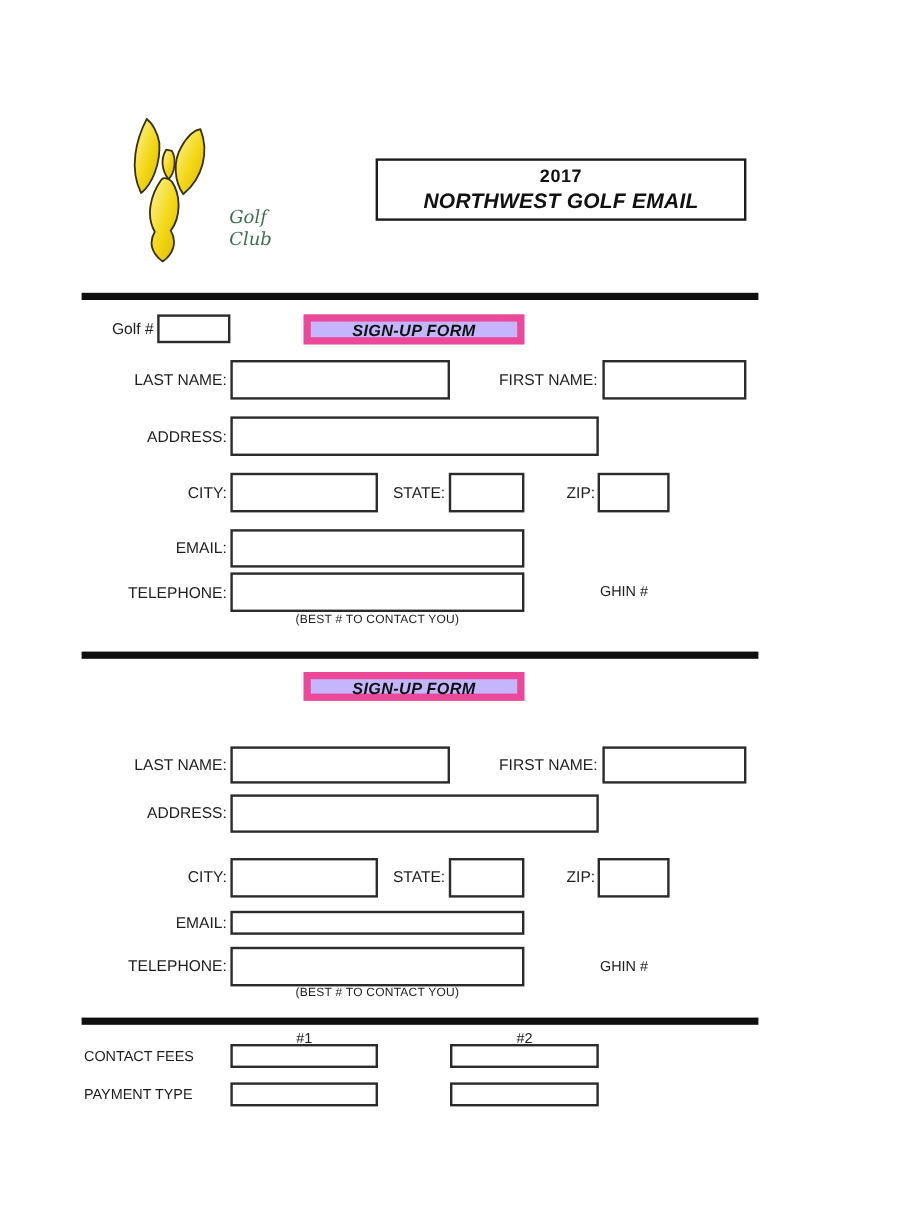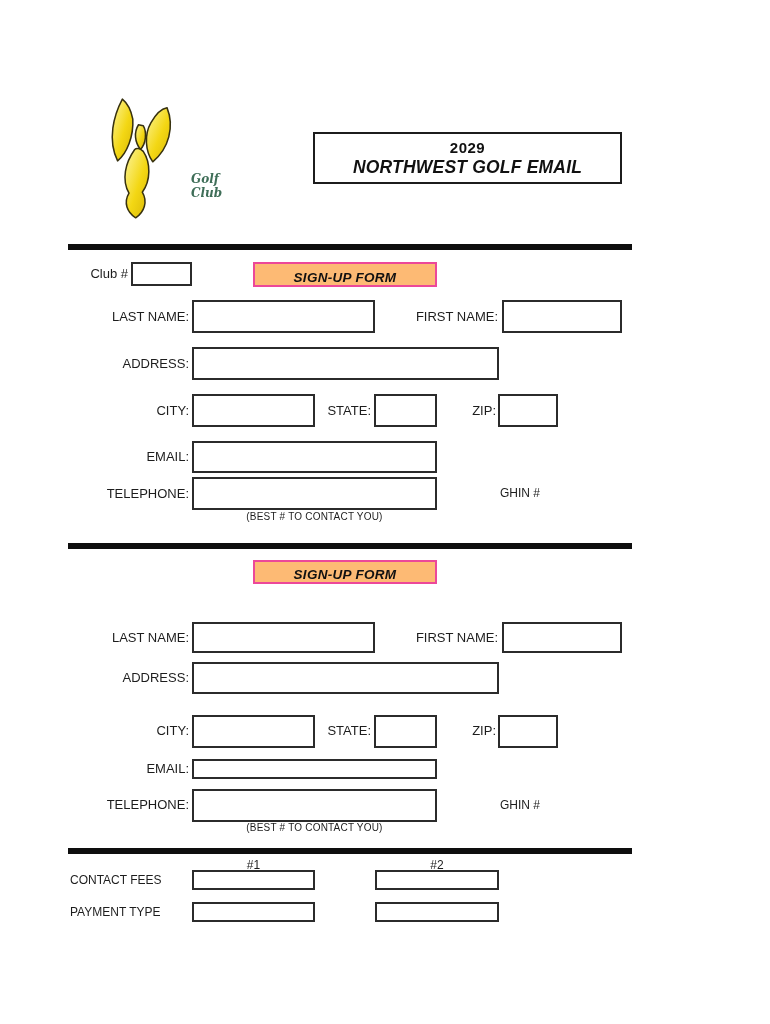--- a/index.html
+++ b/index.html
@@ -13,39 +13,39 @@
   .lbl{position:absolute;font-size:13px;color:#1d1d1d;text-align:right;
        white-space:nowrap;line-height:15px;}
   .lbl-left{position:absolute;font-size:12px;color:#1d1d1d;white-space:nowrap;line-height:15px;}
 
   
   .fbox{position:absolute;border:2px solid #2b2b2b;background:#ffffff;
         box-sizing:border-box;font:13px "Liberation Sans",sans-serif;
         padding:2px 4px;outline:none;border-radius:0;}
 
   
-  .chip{position:absolute;border:2px solid #ec4899;background:#fdba74;box-sizing:border-box;
-        display:flex;align-items:flex-end;justify-content:center;}
+  .chip{position:absolute;border:6px solid #ec4899;background:#c4b5fd;box-sizing:border-box;
+        display:flex;align-items:flex-start;justify-content:center;}
   .chip span{font-size:13.5px;font-weight:bold;font-style:italic;letter-spacing:.3px;color:#111;}
 
   
   .title-box{position:absolute;left:313px;top:132px;width:309px;height:52px;
              border:2px solid #1c1c1c;box-sizing:border-box;text-align:center;background:#fff;}
   .title-year{font-size:15px;font-weight:bold;margin-top:5px;letter-spacing:.5px;color:#111;}
   .title-league{font-size:17.5px;font-weight:bold;font-style:italic;margin-top:1px;
                 letter-spacing:.2px;color:#111;}
 
   
   .logo{position:absolute;left:73px;top:96px;width:135px;height:124px;}
   .logo svg{position:absolute;left:18px;top:0;}
   .logo-name{position:absolute;left:0;top:44px;width:135px;text-align:center;
              font-family:"DejaVu Serif",serif;font-style:italic;font-size:23px;
              color:#3f6e58;text-shadow:0 0 2px #fff,0 0 3px #fff,0 0 4px #fff;}
   .logo-sub{position:absolute;left:74px;top:76px;font-family:"DejaVu Serif",serif;
-            font-style:italic;font-size:12px;font-weight:bold;color:#3f6e58;
+            font-style:italic;font-size:15px;font-weight:normal;color:#3f6e58;
             text-shadow:0 0 2px #fff,0 0 3px #fff;padding-left:44px;}
 
   .note{position:absolute;font-size:10px;color:#1d1d1d;text-align:center;letter-spacing:.2px;}
   .colhead{position:absolute;font-size:12px;color:#1d1d1d;text-align:center;}
 </style>
 </head>
 <body>
 
 <div class="logo">
   <svg width="95" height="124" viewBox="0 0 100 130">
@@ -60,27 +60,27 @@
       <path d="M33,3 C24,20 17,46 28,68 C38,60 45,42 44,24 C42,14 38,7 33,3 Z"></path>
       <path d="M80,12 C88,32 82,55 65,69 C57,58 56,40 63,28 C68,19 74,13 80,12 Z"></path>
       <path d="M50,30 C45,38 46,48 52,56 C58,50 59,38 55,31 Z"></path>
       <path d="M46,56 C36,70 32,88 40,102 C34,112 38,122 47,128 C56,122 60,111 54,101 C63,89 63,70 55,58 C52,55 48,54 46,56 Z"></path>
     </g>
   </svg>
   <div class="logo-sub">Golf Club</div>
 </div>
 
 <div class="title-box">
-  <div class="title-year">2029</div>
+  <div class="title-year">2017</div>
   <div class="title-league">NORTHWEST GOLF EMAIL</div>
 </div>
 
 <div class="rule" style="top:244px"></div>
 
-<div class="lbl" style="left:60px;top:266px;width:68px">Club #</div>
+<div class="lbl" style="left:60px;top:266px;width:68px">Golf #</div>
 <input class="fbox" style="left: 131px; top: 262px; width: 61px; height: 24px;" value="">
 
 <div class="chip" style="left:253px;top:262px;width:184px;height:25px">
   <span>SIGN-UP FORM</span>
 </div>
 
 <div class="lbl" style="left:60px;top:309px;width:129px">LAST NAME:</div>
 <input class="fbox" style="left: 192px; top: 300px; width: 183px; height: 33px;" value="">
 <div class="lbl" style="left:400px;top:309px;width:98px">FIRST NAME:</div>
 <input class="fbox" style="left: 502px; top: 300px; width: 120px; height: 33px;" value="">

